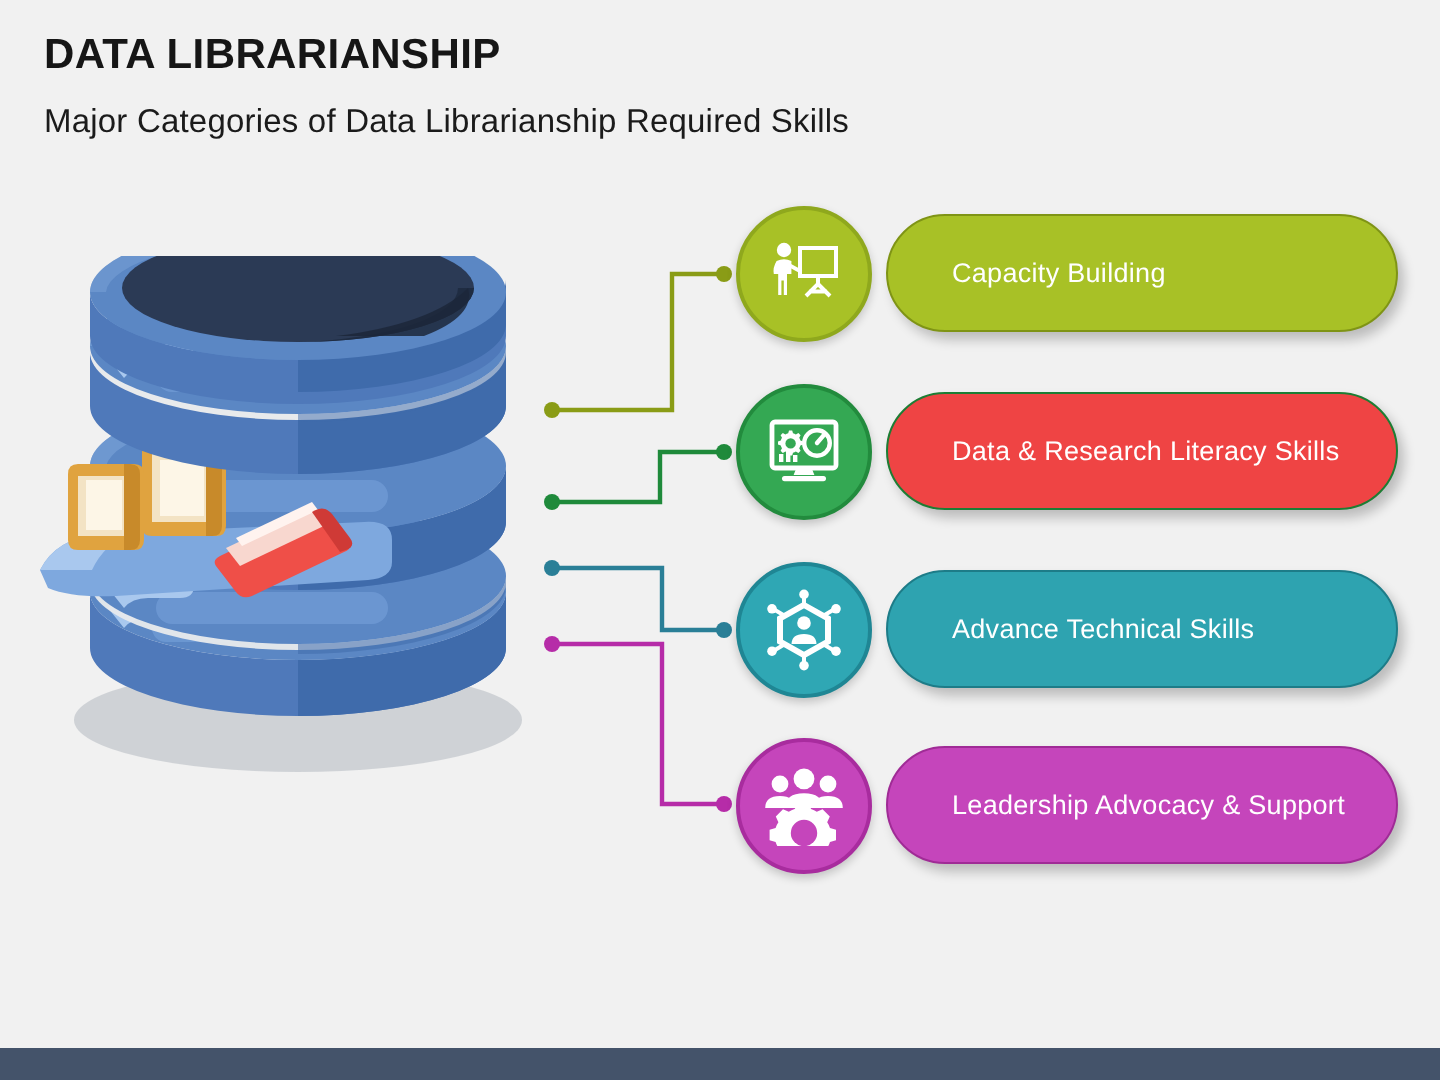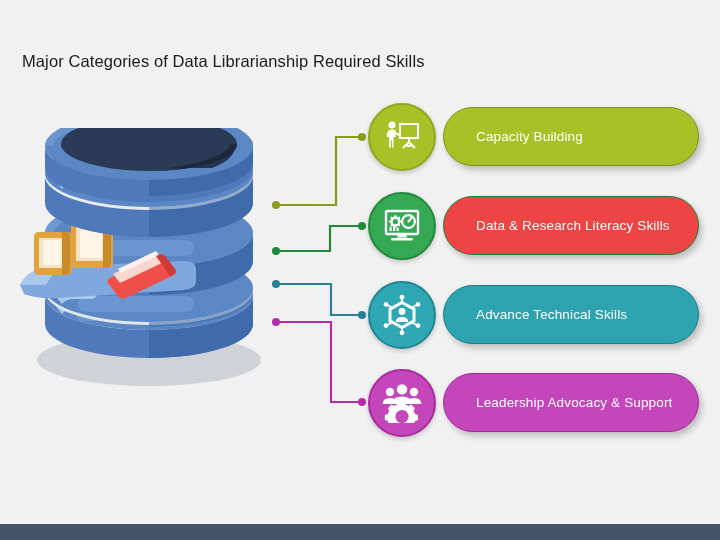--- a/index.html
+++ b/index.html
@@ -64,20 +64,21 @@
     color:#ffffff;font-size:13.5px;
     margin-left:32px;letter-spacing:.15px;
     white-space:nowrap;
   }
 </style>
 </head>
 <body style="background: rgb(241, 241, 241);">
 
 <div id="slide" style="background: rgb(241, 241, 241);">
 
+  <div class="title" style="color: rgb(22, 22, 22);">DATA LIBRARIANSHIP</div>
   <div class="subtitle">Major Categories of Data Librarianship Required Skills</div>
 
   <div class="db">
     <svg width="270" height="265" viewBox="0 0 270 265" xmlns="http://www.w3.org/2000/svg">
       <defs>
         <clipPath id="clipA">
             <ellipse cx="131" cy="40" rx="104" ry="34"></ellipse>
           </clipPath>
       </defs>
 

